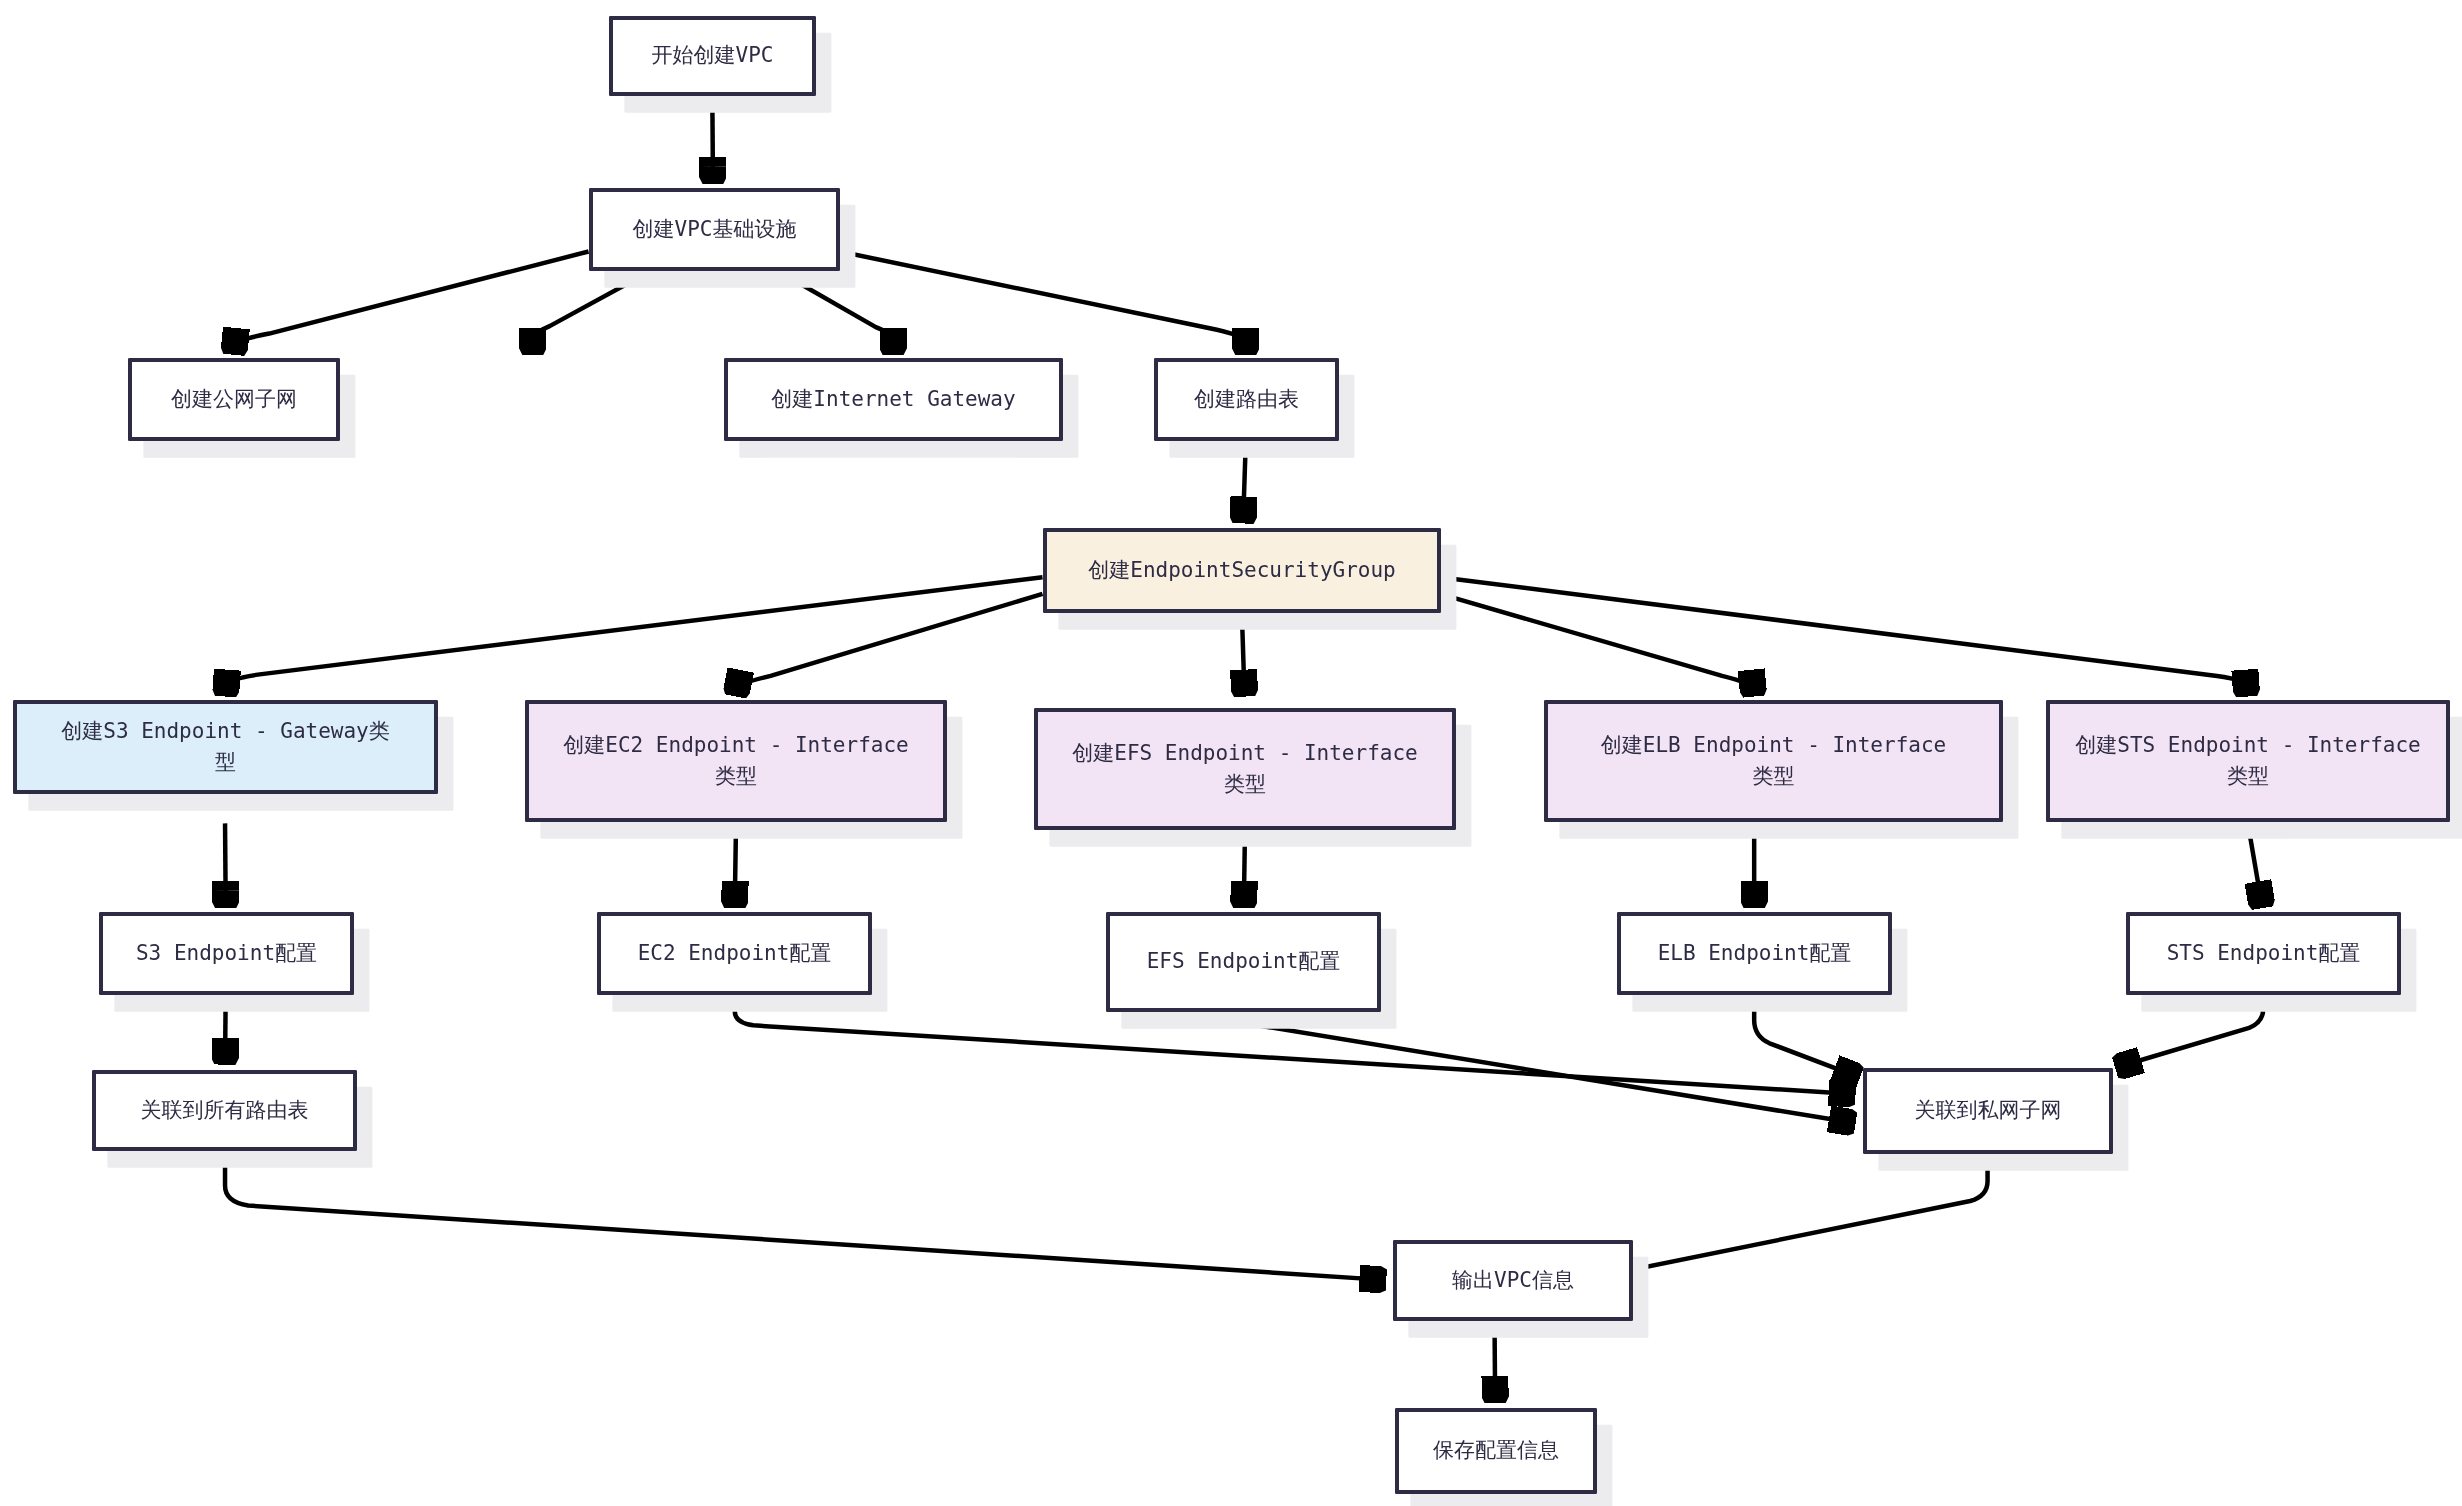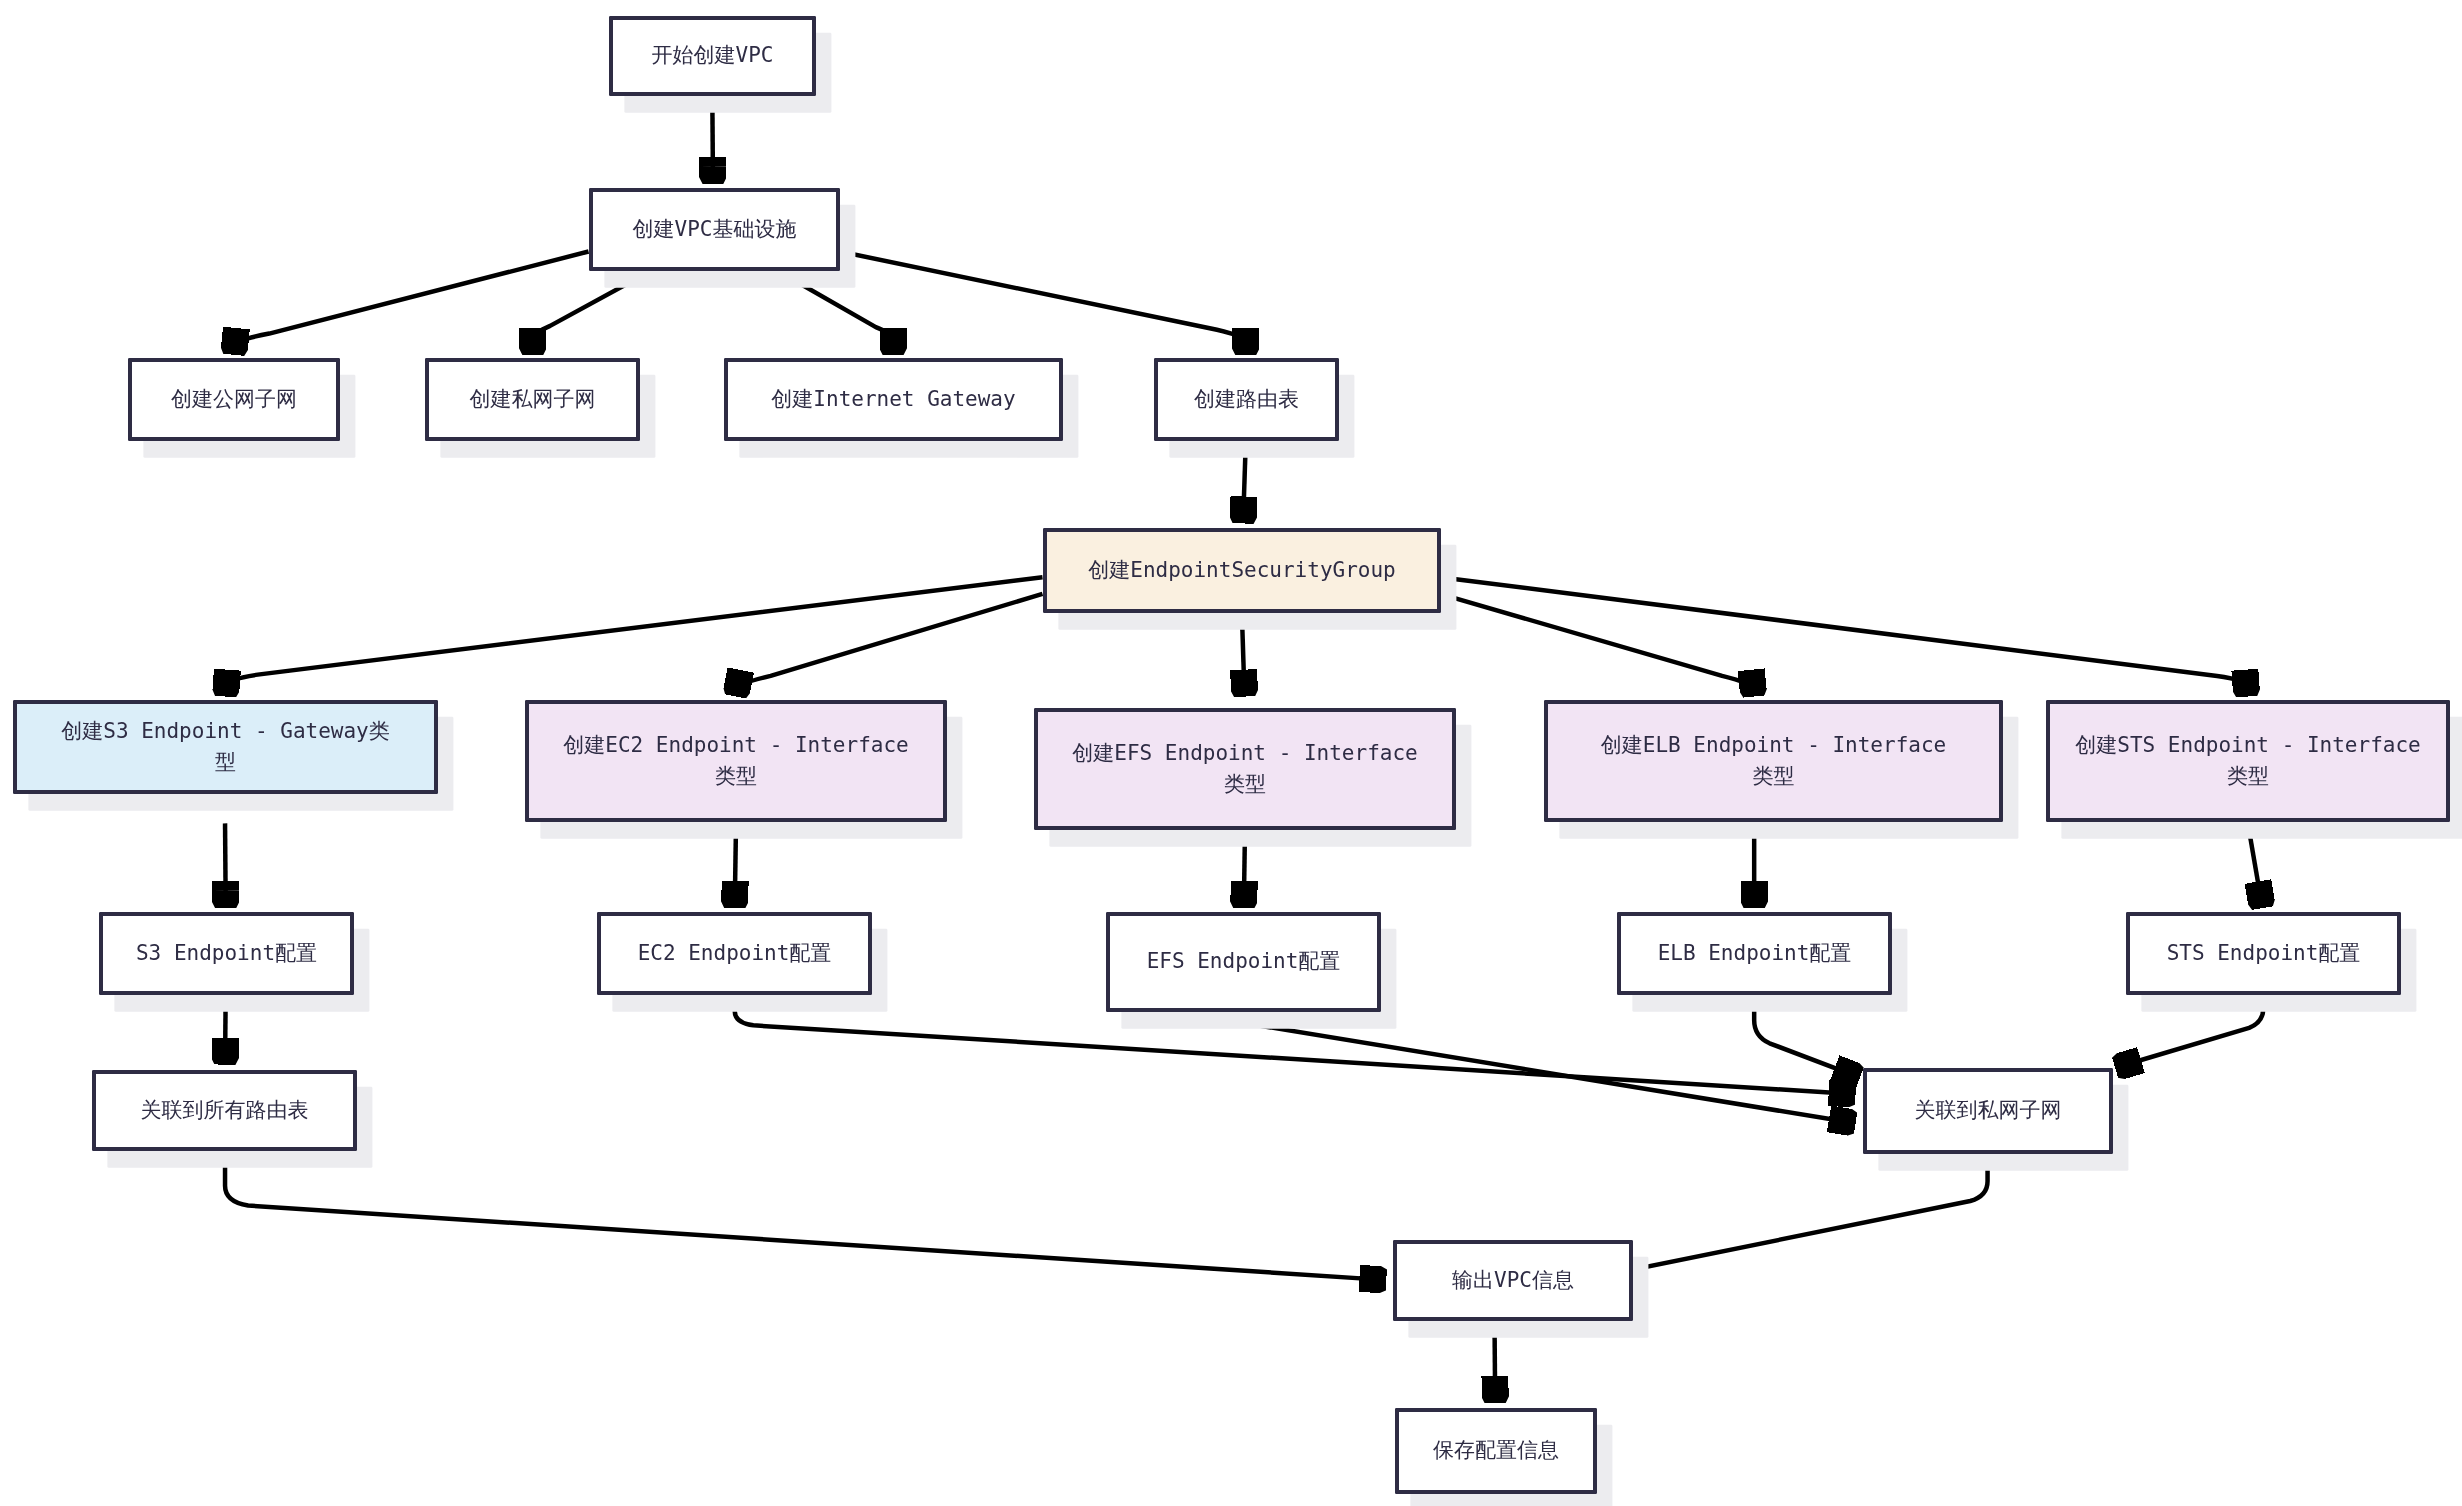--- a/index.html
+++ b/index.html
@@ -81,21 +81,20 @@
       <path d="M351 1796 L351 1849 Q351 1874 387 1880 L2158 1996" marker-end="url(#ah)"></path>
       <path d="M3100 1802 L3100 1842 Q3100 1865 3073 1873 L2507 1988" marker-end="url(#ah)"></path>
       <path d="M2331 2062 L2332 2184" marker-end="url(#ah)"></path>
     </g>
   </svg>
 
   <div class="node" style="left:589px;top:188px;width:251px;height:83px">创建VPC基础设施</div>
   <div class="node" style="left:609px;top:16px;width:207px;height:80px">开始创建VPC</div>
 
   <div class="node" style="left:128px;top:358px;width:212px;height:83px">创建公网子网</div>
-  <div class="node" style="left:425px;top:358px;width:215px;height:83px">创建私网子网</div>
   <div class="node" style="left:724px;top:358px;width:339px;height:83px">创建Internet Gateway</div>
   <div class="node" style="left:1154px;top:358px;width:185px;height:83px">创建路由表</div>
 
   <div class="node" style="left: 1043px; top: 528px; width: 398px; height: 85px; background: rgb(250, 240, 224);">创建EndpointSecurityGroup</div>
 
   <div class="node" style="left: 13px; top: 700px; width: 425px; height: 94px; background: rgb(219, 238, 249);">创建S3 Endpoint - Gateway类
 型</div>
   <div class="node" style="left: 525px; top: 700px; width: 422px; height: 122px; background: rgb(242, 228, 244);">创建EC2 Endpoint - Interface
 类型</div>
   <div class="node" style="left: 1034px; top: 700px; width: 422px; height: 122px; background: rgb(242, 228, 244); margin-top: 8px;">创建EFS Endpoint - Interface

